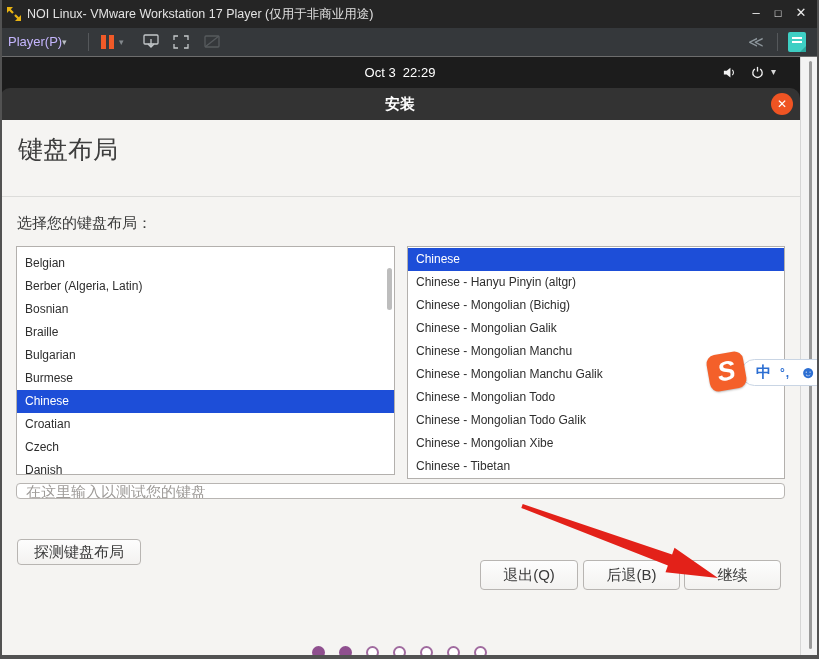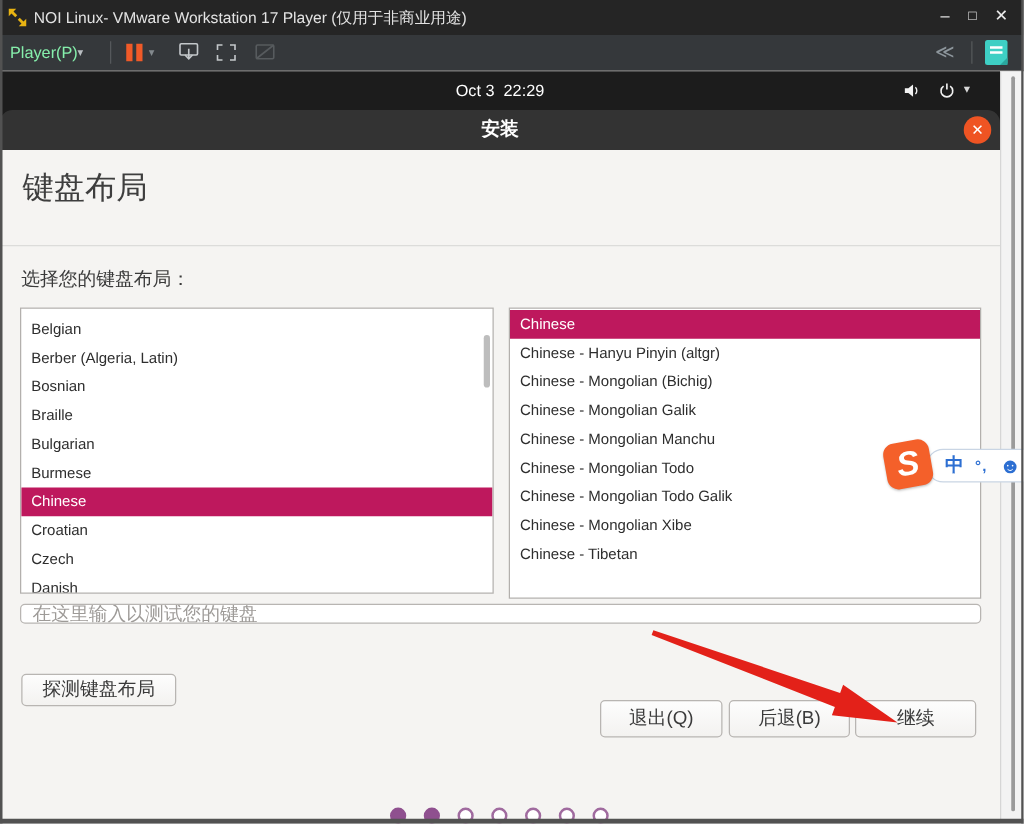--- a/index.html
+++ b/index.html
@@ -7,21 +7,21 @@
           font-family:"Liberation Sans","DejaVu Sans",sans-serif;-webkit-font-smoothing:antialiased;}
 
   
   .vm-titlebar{position:absolute;left:0;top:0;width:819px;height:28px;background:#252525;}
   .vm-logo{position:absolute;left:6px;top:6px;width:16px;height:16px;}
   .vm-title{position:absolute;left:27px;top:0;height:28px;line-height:28px;font-size:12.5px;color:#e3e3e3;white-space:nowrap;}
   .win-btn{position:absolute;top:0;width:24px;height:28px;text-align:center;line-height:26px;font-size:13px;color:#ececec;cursor:default;}
   #btn-min{left:744px}#btn-max{left:766px;font-size:11px}#btn-close{left:789px}
 
   .vm-toolbar{position:absolute;left:0;top:28px;width:819px;height:29px;background:#35383b;border-bottom:1px solid #6d6d6d;box-sizing:border-box;}
-  .player-menu{position:absolute;left:8px;top:0;height:32px;line-height:28px;color:#86efac;font-size:13px;}
+  .player-menu{position:absolute;left:8px;top:0;height:32px;line-height:28px;color:#c4b5fd;font-size:13px;}
   .menu-arrow{position:absolute;left:62px;top:0;height:28px;line-height:28px;color:#b9bec2;font-size:9px;}
   .tb-sep{position:absolute;top:5px;width:1px;height:18px;background:#55585b;}
   .pause-icon{position:absolute;left:101px;top:7px;width:13px;height:14px;}
   .pause-icon i{position:absolute;top:0;width:5px;height:14px;background:#f05a28;}
   .pause-icon i.b1{left:0}.pause-icon i.b2{right:0}
   .pause-arrow{position:absolute;left:119px;top:0;height:28px;line-height:28px;color:#83898d;font-size:9px;}
   .tb-svg{position:absolute;top:5px;}
   .collapse-btn{position:absolute;left:748px;top:0;height:28px;line-height:27px;color:#8d969c;font-size:15px;letter-spacing:-2px;}
   .teal-icon{position:absolute;left:788px;top:4px;width:18px;height:20px;background:#3ecfc4;border-radius:2px;}
   .teal-icon:before{content:"";position:absolute;left:4px;top:5px;width:10px;height:2px;background:#fff;box-shadow:0 4px 0 #fff;}
@@ -40,21 +40,21 @@
   .close-btn{position:absolute;left:771px;top:5px;width:22px;height:22px;border-radius:50%;background:#ef5423;color:#fff;text-align:center;line-height:22px;font-size:12px;font-weight:bold;cursor:default;}
 
   .page-title{position:absolute;left:18px;top:76px;font-size:25px;color:#3e3e3e;}
   .divider{position:absolute;left:0;top:139px;width:800px;height:1px;background:#dcdcda;}
   .select-label{position:absolute;left:17px;top:157px;font-size:15px;color:#3a3a3a;}
 
   .listbox{position:absolute;top:189px;background:#ffffff;border:1px solid #b3b0ad;box-sizing:border-box;overflow:hidden;font-size:12px;color:#2e2e2e;}
   #layout-list{left:16px;width:379px;height:229px;padding-top:5px;}
   #variant-list{left:407px;width:378px;height:233px;padding-top:1px;}
   .list-item{height:23px;line-height:23px;padding-left:8px;white-space:nowrap;}
-  .list-item.selected{background:#be185d;color:#ffffff;}
+  .list-item.selected{background:#1d4ed8;color:#ffffff;}
   .list-scroll-thumb{position:absolute;left:387px;top:211px;width:5px;height:42px;background:#bdbdbd;border-radius:3px;}
 
   .test-input{position:absolute;left:16px;top:426px;width:769px;height:16px;box-sizing:border-box;border:1px solid #b8b5b2;border-radius:4px;background:#fff;padding:0 9px;font-size:15px;color:#333;font-family:inherit;outline:none;}
   .test-input::placeholder{color:#9e9b98;}
 
   .btn{position:absolute;box-sizing:border-box;border:1px solid #b8b5b2;border-radius:4px;background:linear-gradient(#fdfdfd,#f3f2f0);font-size:15px;color:#3a3a3a;text-align:center;cursor:default;}
   #detect-btn{left:17px;top:462px;width:124px;height:26px;line-height:24px;margin-top:20px;}
   #quit-btn{left:480px;top:503px;width:98px;height:30px;line-height:28px;}
   #back-btn{left:583px;top:503px;width:97px;height:30px;line-height:28px;}
   #continue-btn{left:684px;top:503px;width:97px;height:30px;line-height:28px;}
@@ -176,20 +176,21 @@
       </div>
     <div class="list-scroll-thumb"></div>
 
     <div class="listbox" id="variant-list">
 
     <div class="list-item selected">Chinese</div>
         <div class="list-item">Chinese - Hanyu Pinyin (altgr)</div>
         <div class="list-item">Chinese - Mongolian (Bichig)</div>
         <div class="list-item">Chinese - Mongolian Galik</div>
         <div class="list-item">Chinese - Mongolian Manchu</div>
+        <div class="list-item">Chinese - Mongolian Manchu Galik</div>
         <div class="list-item">Chinese - Mongolian Todo</div>
         <div class="list-item">Chinese - Mongolian Todo Galik</div>
         <div class="list-item">Chinese - Mongolian Xibe</div>
         <div class="list-item">Chinese - Tibetan</div>
       </div>
 
     <input class="test-input" type="text" placeholder="在这里输入以测试您的键盘" style="">
 
     <div class="btn" id="detect-btn">探测键盘布局</div>
     <div class="btn" id="quit-btn">退出(Q)</div>

